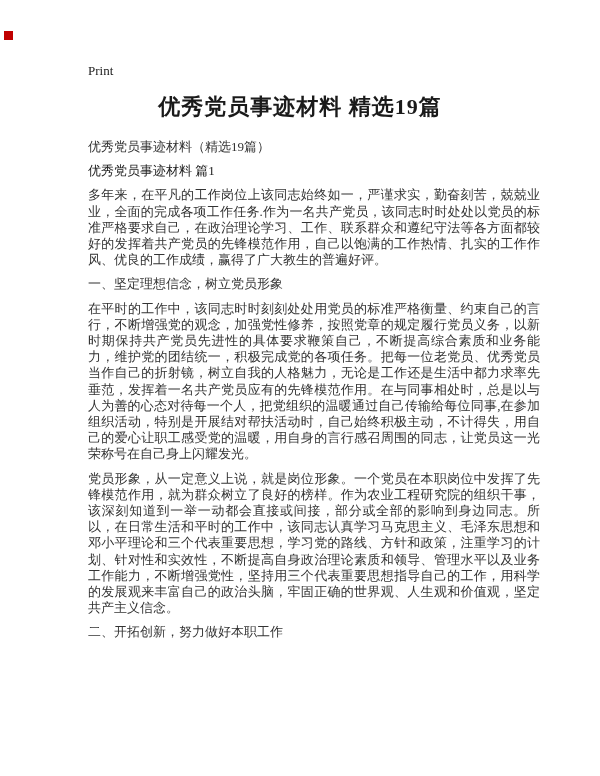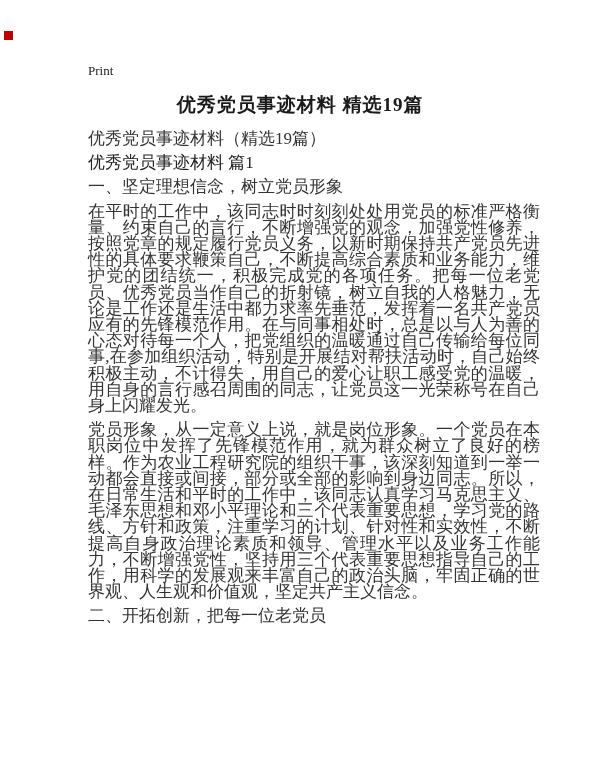--- a/index.html
+++ b/index.html
@@ -31,45 +31,46 @@
     left: 0; top: 92px;
     width: 600px;
     text-align: center;
     font-size: 19px;
     font-weight: bold;
     color: #1a1a1a;
     letter-spacing: 1px;
   }
   .content {
     position: absolute;
-    left: 88px; top: 131px;
+    left: 88px; top: 139px;
     width: 452px;
-    font-size: 17px;
+    font-size: 13px;
     line-height: 16.2px;
     color: #333333;
   }
   .content > div { margin: 0 0 8px 0; }
   .blk-subtitle   { text-align: left; }
   .blk-heading    { font-weight: normal; color: #222222; }
   .blk-subheading { margin-top: 4px !important; font-family: Liberation Serif, serif; }
   .blk-paragraph  { text-align: justify; }
 </style>
 </head>
 <body>
 
 <div class="page">
 
   <div class="marker" style="background: rgb(192, 0, 0);"></div>
 
   <span class="print-label">Print</span>
 
-  <h1 class="doc-title" style="margin: 0px; font-size: 19px; color: rgb(26, 26, 26);">优秀党员事迹材料 精选19篇</h1>
+  <h1 class="doc-title" style="margin: 0px; font-size: 22px; color: rgb(26, 26, 26);">优秀党员事迹材料 精选19篇</h1>
 
   <div class="content" id="doc-blocks" style="color: rgb(51, 51, 51);">
       <div class="blk-subtitle">优秀党员事迹材料（精选19篇）</div>
       <div class="blk-heading">优秀党员事迹材料 篇1</div>
+      <div class="blk-paragraph">多年来，在平凡的工作岗位上该同志始终如一，严谨求实，勤奋刻苦，兢兢业业，全面的完成各项工作任务.作为一名共产党员，该同志时时处处以党员的标准严格要求自己，在政治理论学习、工作、联系群众和遵纪守法等各方面都较好的发挥着共产党员的先锋模范作用，自己以饱满的工作热情、扎实的工作作风、优良的工作成绩，赢得了广大教生的普遍好评。</div>
       <div class="blk-subheading">一、坚定理想信念，树立党员形象</div>
       <div class="blk-paragraph">在平时的工作中，该同志时时刻刻处处用党员的标准严格衡量、约束自己的言行，不断增强党的观念，加强党性修养，按照党章的规定履行党员义务，以新时期保持共产党员先进性的具体要求鞭策自己，不断提高综合素质和业务能力，维护党的团结统一，积极完成党的各项任务。把每一位老党员、优秀党员当作自己的折射镜，树立自我的人格魅力，无论是工作还是生活中都力求率先垂范，发挥着一名共产党员应有的先锋模范作用。在与同事相处时，总是以与人为善的心态对待每一个人，把党组织的温暖通过自己传输给每位同事,在参加组织活动，特别是开展结对帮扶活动时，自己始终积极主动，不计得失，用自己的爱心让职工感受党的温暖，用自身的言行感召周围的同志，让党员这一光荣称号在自己身上闪耀发光。</div>
       <div class="blk-paragraph">党员形象，从一定意义上说，就是岗位形象。一个党员在本职岗位中发挥了先锋模范作用，就为群众树立了良好的榜样。作为农业工程研究院的组织干事，该深刻知道到一举一动都会直接或间接，部分或全部的影响到身边同志。所以，在日常生活和平时的工作中，该同志认真学习马克思主义、毛泽东思想和邓小平理论和三个代表重要思想，学习党的路线、方针和政策，注重学习的计划、针对性和实效性，不断提高自身政治理论素质和领导、管理水平以及业务工作能力，不断增强党性，坚持用三个代表重要思想指导自己的工作，用科学的发展观来丰富自己的政治头脑，牢固正确的世界观、人生观和价值观，坚定共产主义信念。</div>
-      <div class="blk-subheading">二、开拓创新，把每一位老党员</div>
+      <div class="blk-subheading">二、开拓创新，努力做好本职工作</div>
     </div>
 
 </div>
 
 </body></html>

